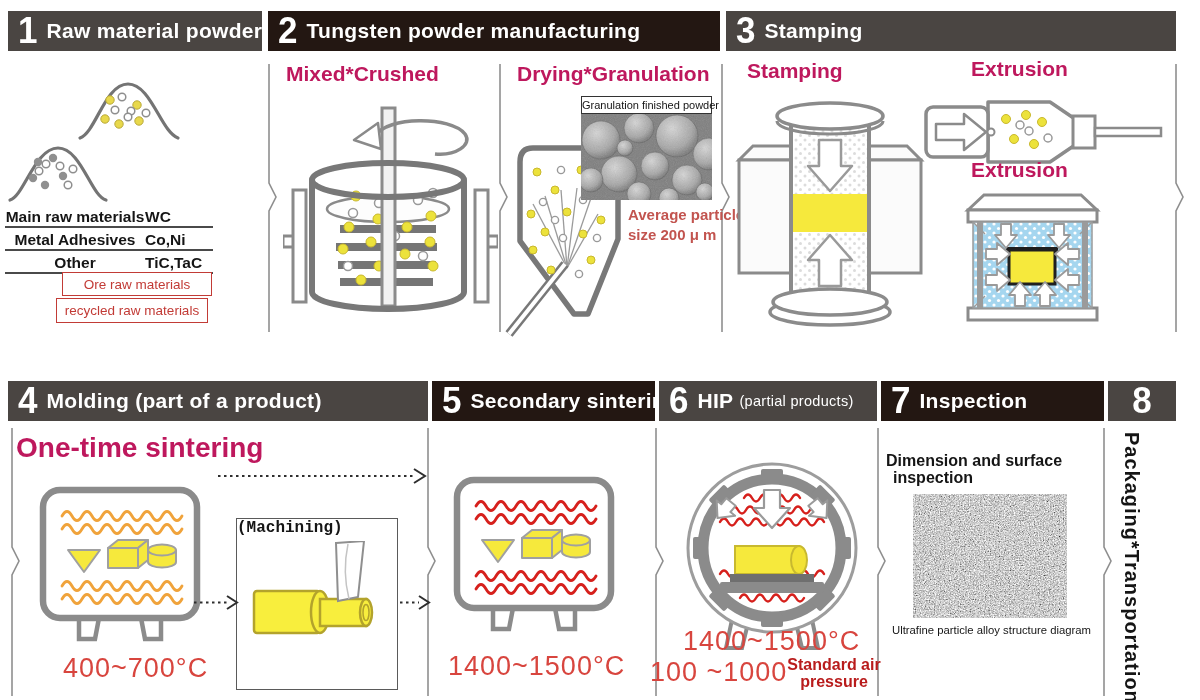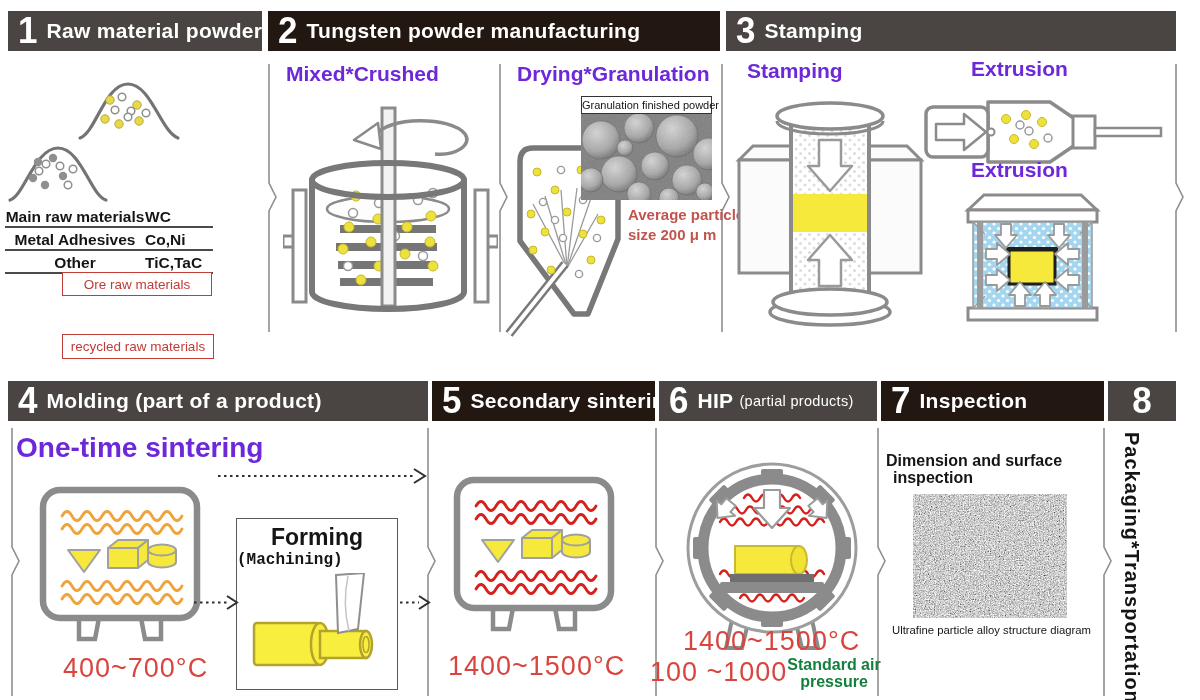--- a/index.html
+++ b/index.html
@@ -7,24 +7,24 @@
           font-family:"Liberation Sans","DejaVu Sans",sans-serif;color:#151515;}
   .abs{position:absolute;}
   
   .hbar{position:absolute;height:40px;display:flex;align-items:center;color:#fff;}
   .hbar.gray{background:#4a4542;}
   .hbar.black{background:#231712;}
   .hnum{font-size:35px;font-weight:700;line-height:40px;margin:0 9px 2px 10px;transform:scaleY(1.08);}
   .htitle{font-size:21px;font-weight:700;letter-spacing:.3px;white-space:nowrap;}
   .htitle.small{font-size:14.5px;font-weight:400;margin-left:6px;}
   
-  .sub{position:absolute;font-size:21px;font-weight:700;color:#6d28d9;white-space:nowrap;}
+  .sub{position:absolute;font-size:21px;font-weight:700;color:#be185d;white-space:nowrap;}
   
   .redtemp{position:absolute;font-size:27px;color:#d8453e;white-space:nowrap;letter-spacing:1px;}
-  .rednote{position:absolute;font-size:16px;color:#15803d;line-height:1.08;text-align:center;font-weight:700;}
+  .rednote{position:absolute;font-size:16px;color:#b91c1c;line-height:1.08;text-align:center;font-weight:700;}
   .softred{position:absolute;font-size:15px;color:#c2544f;line-height:1.3;font-weight:700;}
   
   .mtable{position:absolute;left:5px;top:205px;width:208px;}
   .trow{display:flex;align-items:flex-end;height:21px;border-bottom:2px solid #4a4a4a;}
   .tlabel{width:140px;text-align:center;font-size:15.5px;font-weight:700;white-space:nowrap;}
   .tval{flex:1;font-size:15.5px;font-weight:700;white-space:nowrap;}
   .redbox{position:absolute;border:1.5px solid #c23b36;color:#c23b36;font-size:13.5px;
           display:flex;align-items:center;justify-content:center;background:#fff;white-space:nowrap;}
   
   .photo{position:absolute;left:581px;top:96px;width:131px;}
@@ -148,21 +148,21 @@
     <div class="trow">
       <span class="tlabel">Metal Adhesives</span>
       <span class="tval">Co,Ni</span>
     </div>
     <div class="trow">
       <span class="tlabel">Other</span>
       <span class="tval">TiC,TaC</span>
     </div>
   </div>
   <div class="redbox" style="left:62px;top:272px;width:148px;height:22px;text-align:right;">Ore raw materials</div>
-  <div class="redbox" style="left:62px;top:298px;width:150px;height:23px;margin-top:36px;">recycled raw materials</div>
+  <div class="redbox" style="left:56px;top:298px;width:150px;height:23px;">recycled raw materials</div>
 
   <div class="sub" style="left:286px;top:62px;">Mixed*Crushed</div>
   <svg class="abs" style="left:283px;top:96px;" width="215" height="235" viewBox="0 0 215 235">
     <path d="M29,84 h152 v112 a76,17 0 0 1 -152,0 z" fill="#fff"></path>
     <ellipse cx="105" cy="113" rx="61" ry="13" fill="#fdfdfd" stroke="#8a8a8a" stroke-width="2.5"></ellipse>
     <g fill="#757575">
       <rect x="57" y="129" width="96" height="8"></rect>
         <rect x="53" y="147" width="101" height="8"></rect>
       <rect x="55" y="165" width="98" height="8"></rect>
         <rect x="57" y="182" width="93" height="8"></rect>
@@ -383,21 +383,20 @@
       <polygon points="70,62 80,54 110,54 100,62"></polygon>
       <polygon points="100,62 110,54 110,74 100,82"></polygon>
       <rect x="70" y="62" width="30" height="20"></rect>
       <path d="M110,64 v12 a14,5.5 0 0 0 28,0 v-12"></path>
       <ellipse cx="124" cy="64" rx="14" ry="5.5"></ellipse>
     </g>
   </svg>
   <div class="redtemp" style="left:56px;top:653px;margin-left:7px;">400~700°C</div>
 
   <div class="formbox">
-    <div class="formline1">Forming</div>
     <div class="formline2">(Machining)</div>
     <svg style="margin:4px auto 0;" width="130" height="96" viewBox="0 0 130 96">
       <rect x="2" y="50" width="66" height="42" rx="3" fill="#f8ee3d" stroke="#b3a32c" stroke-width="2.5"></rect>
       <ellipse cx="68" cy="71" rx="9" ry="21" fill="#f8ee3d" stroke="#b3a32c" stroke-width="2.5"></ellipse>
       <rect x="68" y="58" width="46" height="27" fill="#f8ee3d" stroke="#b3a32c" stroke-width="2.5"></rect>
       <ellipse cx="114" cy="71.5" rx="6" ry="13.5" fill="#f8ee3d" stroke="#b3a32c" stroke-width="2.5"></ellipse>
       <ellipse cx="114" cy="71.5" rx="3" ry="8" fill="none" stroke="#b3a32c" stroke-width="1.5"></ellipse>
       <polygon points="84,2 112,0 106,56 86,60" fill="#fff" stroke="#8f8f8f" stroke-width="2"></polygon>
       <path d="M96,3 C92,22 93,42 97,58" fill="none" stroke="#c4c4c4" stroke-width="1.5"></path>
     </svg>

